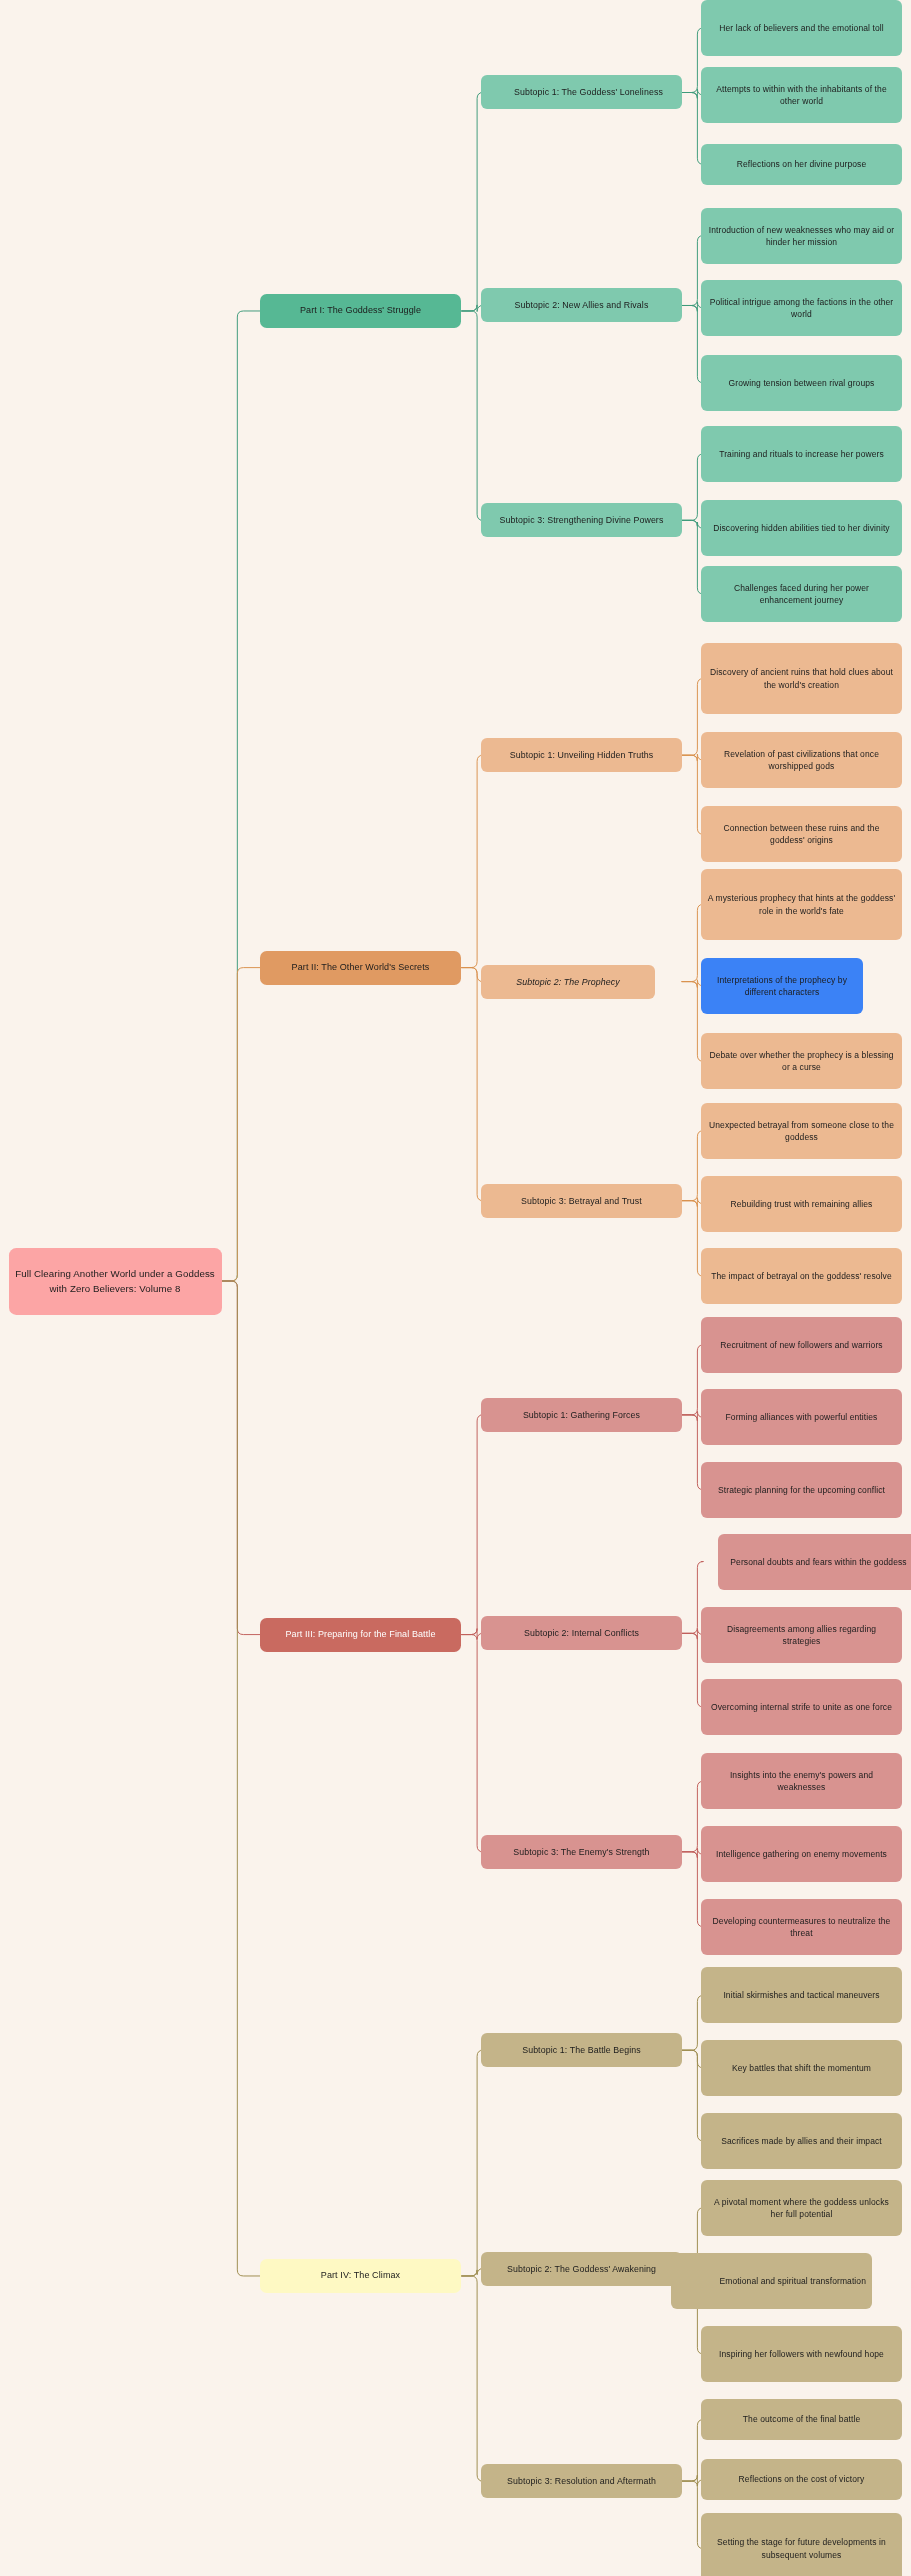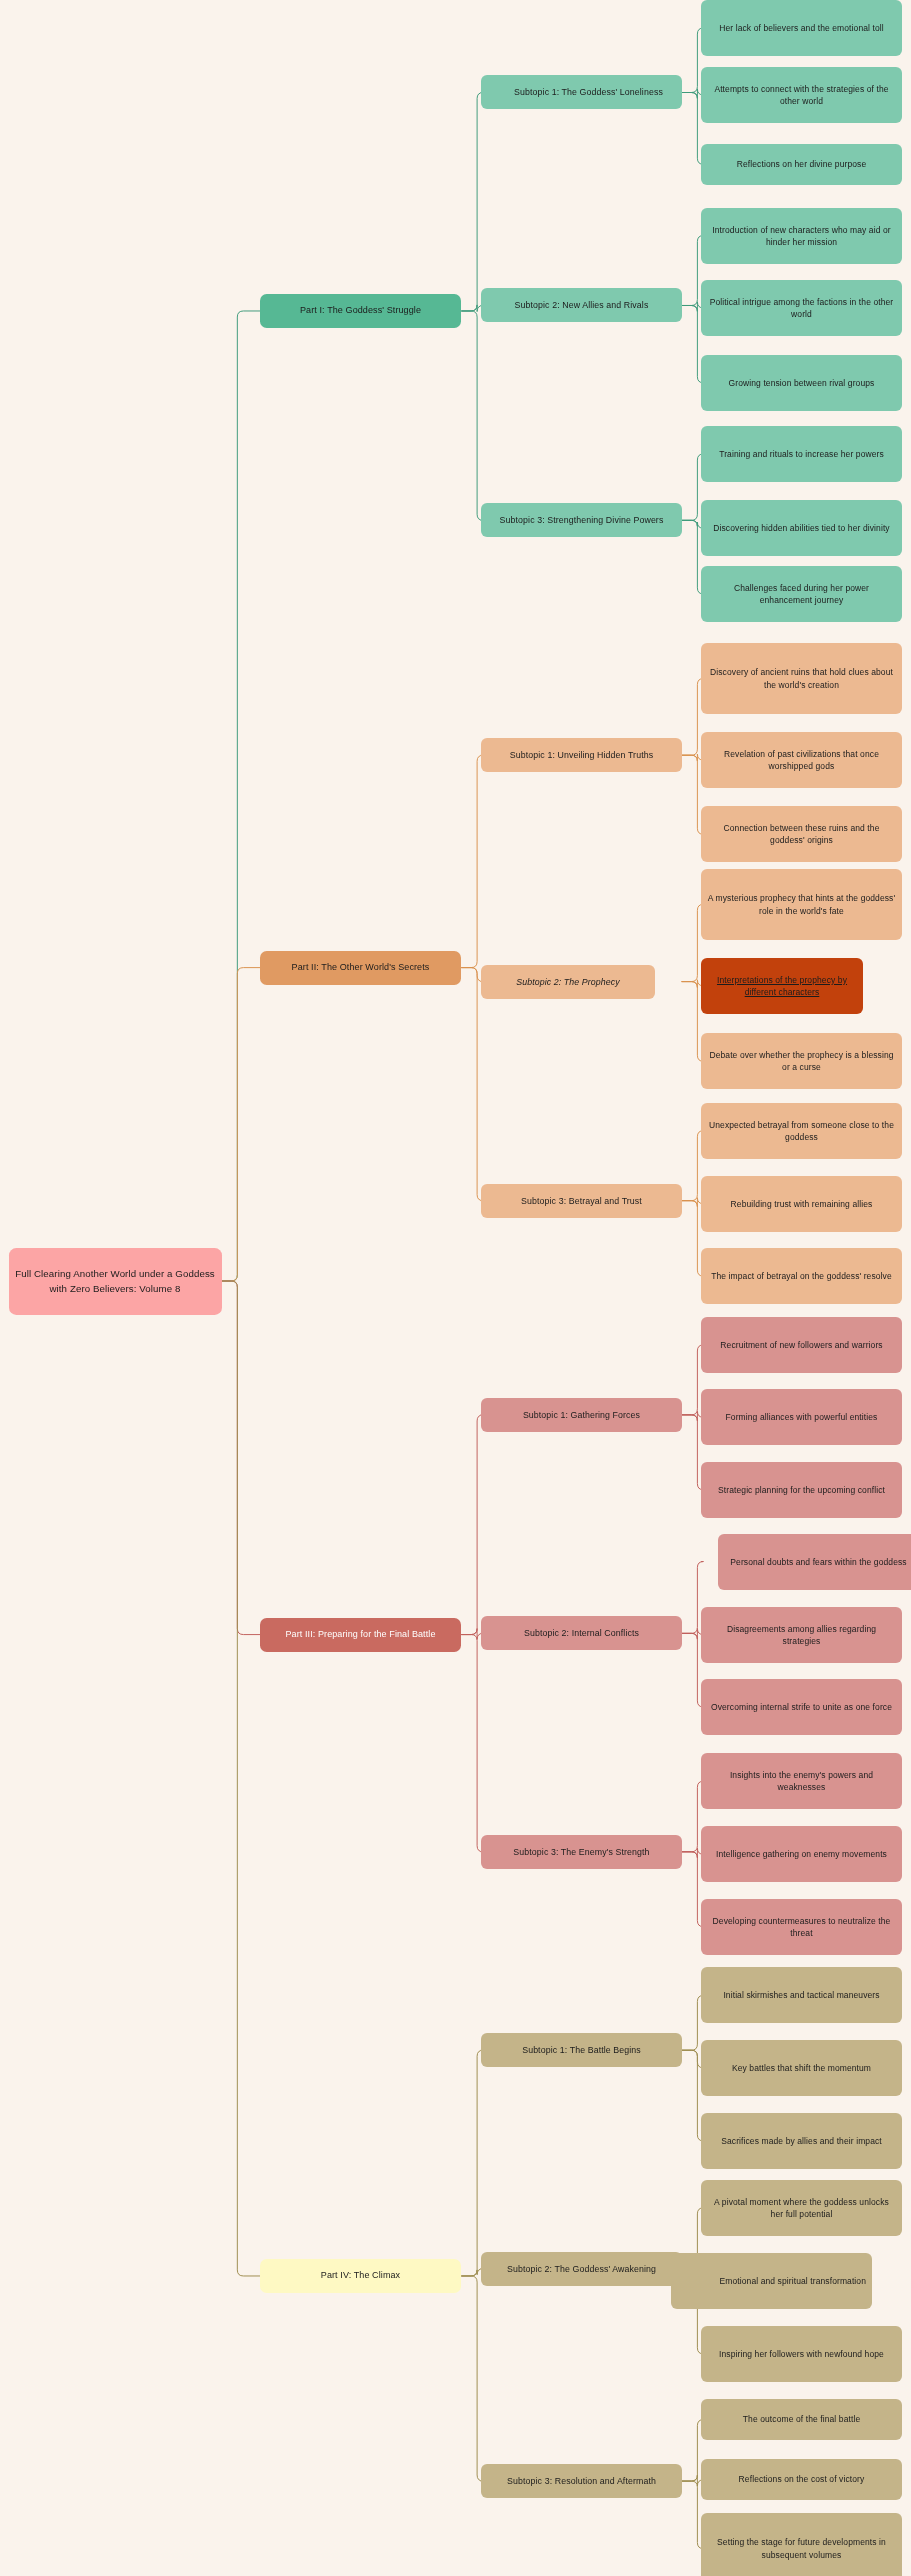--- a/index.html
+++ b/index.html
@@ -112,30 +112,30 @@
       <div class="node part" style="left: 260px; top: 294px; width: 201px; height: 34px; background: rgb(86, 184, 148); color: rgb(28, 28, 28);">
         <span>Part I: The Goddess' Struggle</span>
       </div>
       <div class="node sub" style="left: 481px; top: 75px; width: 201px; height: 34px; background: rgb(127, 201, 174); padding-left: 20px;">
         <span>Subtopic 1: The Goddess' Loneliness</span>
       </div>
       <div class="node leaf" style="left: 701px; top: 0px; width: 201px; height: 56px; background: rgb(127, 201, 174);">
         <span>Her lack of believers and the emotional toll</span>
       </div>
       <div class="node leaf" style="left: 701px; top: 67px; width: 201px; height: 56px; background: rgb(127, 201, 174);">
-        <span>Attempts to connect with the strategies of the other world</span>
+        <span>Attempts to within with the inhabitants of the other world</span>
       </div>
       <div class="node leaf" style="left: 701px; top: 144px; width: 201px; height: 41px; background: rgb(127, 201, 174);">
         <span>Reflections on her divine purpose</span>
       </div>
       <div class="node sub" style="left: 481px; top: 288px; width: 201px; height: 34px; background: rgb(127, 201, 174);">
         <span>Subtopic 2: New Allies and Rivals</span>
       </div>
       <div class="node leaf" style="left: 701px; top: 208px; width: 201px; height: 56px; background: rgb(127, 201, 174);">
-        <span>Introduction of new characters who may aid or hinder her mission</span>
+        <span>Introduction of new weaknesses who may aid or hinder her mission</span>
       </div>
       <div class="node leaf" style="left: 701px; top: 280px; width: 201px; height: 56px; background: rgb(127, 201, 174);">
         <span>Political intrigue among the factions in the other world</span>
       </div>
       <div class="node leaf" style="left: 701px; top: 355px; width: 201px; height: 56px; background: rgb(127, 201, 174);">
         <span>Growing tension between rival groups</span>
       </div>
       <div class="node sub" style="left: 481px; top: 503px; width: 201px; height: 34px; background: rgb(127, 201, 174);">
         <span>Subtopic 3: Strengthening Divine Powers</span>
       </div>
@@ -162,21 +162,21 @@
       </div>
       <div class="node leaf" style="left: 701px; top: 806px; width: 201px; height: 56px; background: rgb(236, 185, 145);">
         <span>Connection between these ruins and the goddess' origins</span>
       </div>
       <div class="node sub" style="left: 481px; top: 965px; width: 174px; height: 34px; background: rgb(236, 185, 145); font-style: italic;">
         <span>Subtopic 2: The Prophecy</span>
       </div>
       <div class="node leaf" style="left: 701px; top: 869px; width: 201px; height: 71px; background: rgb(236, 185, 145);">
         <span>A mysterious prophecy that hints at the goddess' role in the world's fate</span>
       </div>
-      <div class="node leaf" style="left: 701px; top: 958px; width: 162px; height: 56px; background: #c2410c; text-decoration: underline;">
+      <div class="node leaf" style="left: 701px; top: 958px; width: 162px; height: 56px; background: #3b82f6;">
         <span>Interpretations of the prophecy by different characters</span>
       </div>
       <div class="node leaf" style="left: 701px; top: 1033px; width: 201px; height: 56px; background: rgb(236, 185, 145);">
         <span>Debate over whether the prophecy is a blessing or a curse</span>
       </div>
       <div class="node sub" style="left: 481px; top: 1184px; width: 201px; height: 34px; background: rgb(236, 185, 145);">
         <span>Subtopic 3: Betrayal and Trust</span>
       </div>
       <div class="node leaf" style="left: 701px; top: 1103px; width: 201px; height: 56px; background: rgb(236, 185, 145);">
         <span>Unexpected betrayal from someone close to the goddess</span>

